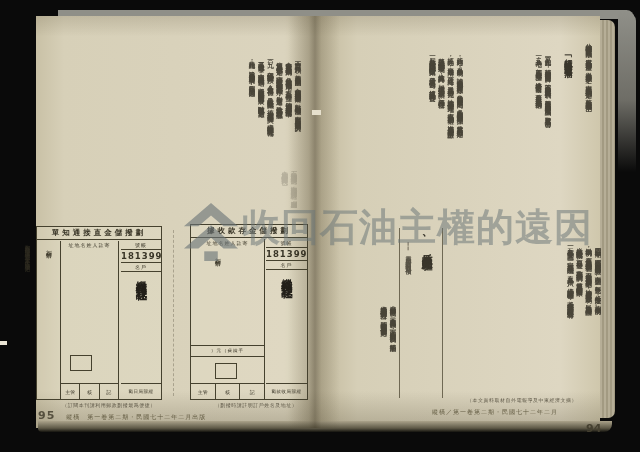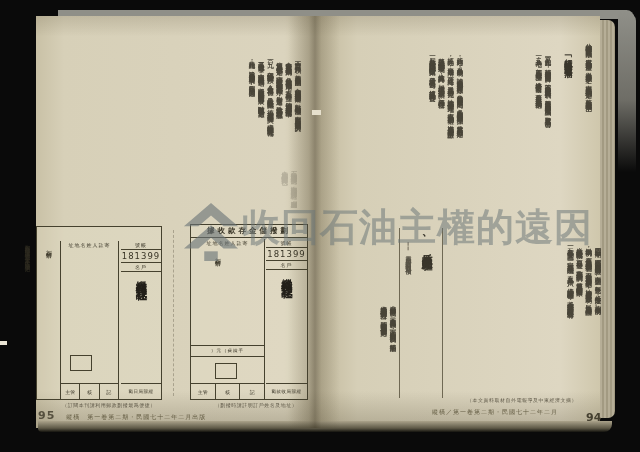--- a/index.html
+++ b/index.html
@@ -31,21 +31,21 @@
   .h1-s1{font-size:8px;font-weight:bold;letter-spacing:1px;margin:14px 2px 0 2px;color:#28251c;}
   .h1-s2{font-size:10.5px;font-weight:bold;letter-spacing:1.5px;margin-top:4px;color:#28251c;}
   .sub-s2{font-size:6px;letter-spacing:1px;margin-top:14px;opacity:.9;}
   .s2-box{border-left:1px solid rgba(70,64,44,.8);border-right:1px solid rgba(70,64,44,.8);}
   
   .form{border:1.5px solid #45412e;background:rgba(238,232,210,.22);color:#383426;}
   .f-head{height:12px;border-bottom:1.5px solid #45412e;display:flex;align-items:center;justify-content:center;
       font-size:7.5px;font-weight:bold;letter-spacing:3px;white-space:nowrap;overflow:hidden;}
   .lbl{font-size:5px;letter-spacing:1px;text-align:center;overflow:hidden;white-space:nowrap;}
   .cellb{border-bottom:1px solid #45412e;}
-  .acct-num{height:12px;font-size:8.5px;font-weight:normal;text-align:center;letter-spacing:1px;line-height:12px;}
+  .acct-num{height:12px;font-size:8.5px;font-weight:bold;text-align:center;letter-spacing:1px;line-height:12px;}
   .payee{writing-mode:vertical-rl;font-size:11px;font-weight:bold;letter-spacing:1.5px;line-height:1.2;color:#23201a;}
   .stamp{border-top:1px solid #45412e;font-size:4.5px;display:flex;align-items:center;justify-content:center;letter-spacing:.5px;}
   .sign-row{border-top:1px solid #45412e;display:flex;}
   .sign-cell{flex:1;border-right:1px solid #45412e;font-size:5px;display:flex;align-items:center;justify-content:center;}
   .sign-cell:last-child{border-right:none;}
   .sbox{border:1px solid #45412e;}
   .vlabel{writing-mode:vertical-rl;font-size:6.5px;letter-spacing:1px;color:#383426;}
   .cap{font-size:5px;letter-spacing:.5px;text-align:center;color:#4a4435;opacity:.85;white-space:nowrap;overflow:hidden;}
   .foot{font-size:6px;letter-spacing:1px;color:#50492f;opacity:.85;white-space:nowrap;}
   .pageno{font-size:11px;font-weight:bold;color:#454030;}
@@ -77,20 +77,21 @@
 　　這個協定名義上祇是君子協定，實際上卻支配了此後三十年世界石油的產銷秩序，影響之深遠，殊非當時局外人所能想像。
 　　一九三○年代國際油價一再下跌，各大公司爲求自保，又先後訂立限產協議，德士古與加州標準亦相繼加入，卡特爾的陣容於焉完備。
 　　及至二次大戰爆發，中東油源的重要性與日俱增，美國政府乃轉而鼓勵本國公司向海外發展，以確保戰時石油之供應。
 　　凡此種種，皆爲日後產油國家羣起抗爭、收回石油主權的遠因。</div>
 
   <div class="abs vflow ghost" style="left:110px;top:166px;width:188px;height:42px;">石油七姊妹挾其資本與技術，在波斯灣沿岸取得大片租讓權，利潤之豐舉世側目，而產油國所得不過區區開採稅而已。</div>
 
   <div class="abs vlabel" style="left:25px;top:240px;height:156px;font-size:5.5px;opacity:.8;">郵政劃撥儲金請塡正式憑單・本單不作收據證明之用</div>
 
   <div class="abs form" style="left:36px;top:226px;width:124px;height:172px;">
+    <div class="f-head">單知通接直金儲撥劃</div>
     <div class="abs" style="left:0;top:13.5px;bottom:0;width:23px;border-right:1px solid #45412e;">
       <div class="vlabel" style="margin:4px auto 0 auto;height:30px;">新台幣</div>
     </div>
     <div class="abs" style="left:24px;top:13.5px;bottom:0;width:57px;border-right:1px solid #45412e;">
       <div class="lbl" style="height:9px;line-height:9px;">址地名姓人款寄</div>
       <div class="abs sbox" style="left:9px;bottom:28px;width:20px;height:14px;"></div>
       <div class="abs sign-row" style="left:0;right:0;bottom:0;height:15px;">
         <div class="sign-cell">主管</div>
         <div class="sign-cell">核</div>
         <div class="sign-cell">記</div>
@@ -159,21 +160,21 @@
 　　以伊朗爲例，英伊石油公司每年繳付的權利金，猶不及其向英國政府所納稅款之半，油田所在國家目睹外人坐享厚利，民族意識日漸覺醒。
 　　反抗的聲浪此起彼落，而最早發難、敢與列強正面相抗的，便是墨西哥與伊朗這兩個國家。
 　　一九三六年石油工人大罷工，官司一直打到最高法院。一九三八年三月十八日，卡德納斯總統毅然下令，將十七家外國石油公司的財產一律收歸國有。</div>
   <div class="abs vflow" style="left:330px;top:286px;width:67px;height:106px;">　　消息傳出舉國歡騰，墨人視之爲第二次獨立，而各國公司則羣起抵制，拒購墨油。
 　　卡德納斯另組國營公司獨力經營，開發中國家收回油權之先例於焉肇始。</div>
 
   <div class="abs cap" style="left:447px;top:397px;width:150px;">（本文資料取材自外電報導及中東經濟文摘）</div>
   <div class="abs foot" style="left:432px;top:408px;">
     <span>縱橫／第一卷第二期・民國七十二年二月</span>
   </div>
-  <div class="abs pageno" style="left:586px;top:411px;">94</div>
+  <div class="abs pageno" style="left:586px;top:422px;">94</div>
 
   <div class="abs wm">
     <svg width="58" height="60" viewBox="0 0 60 62" style="position:absolute;left:2px;top:0;">
       <g fill="rgba(106,116,119,.62)">
         <path d="M30 1 L58 25 H43 L30 14 L17 25 H2 Z"></path>
         <path d="M30 24 L58 48 H43 L30 37 L17 48 H2 Z"></path>
         <rect x="23" y="51" width="14" height="10"></rect>
       </g>
     </svg>
     <div class="wm-title">收回石油主權的遠因</div>

